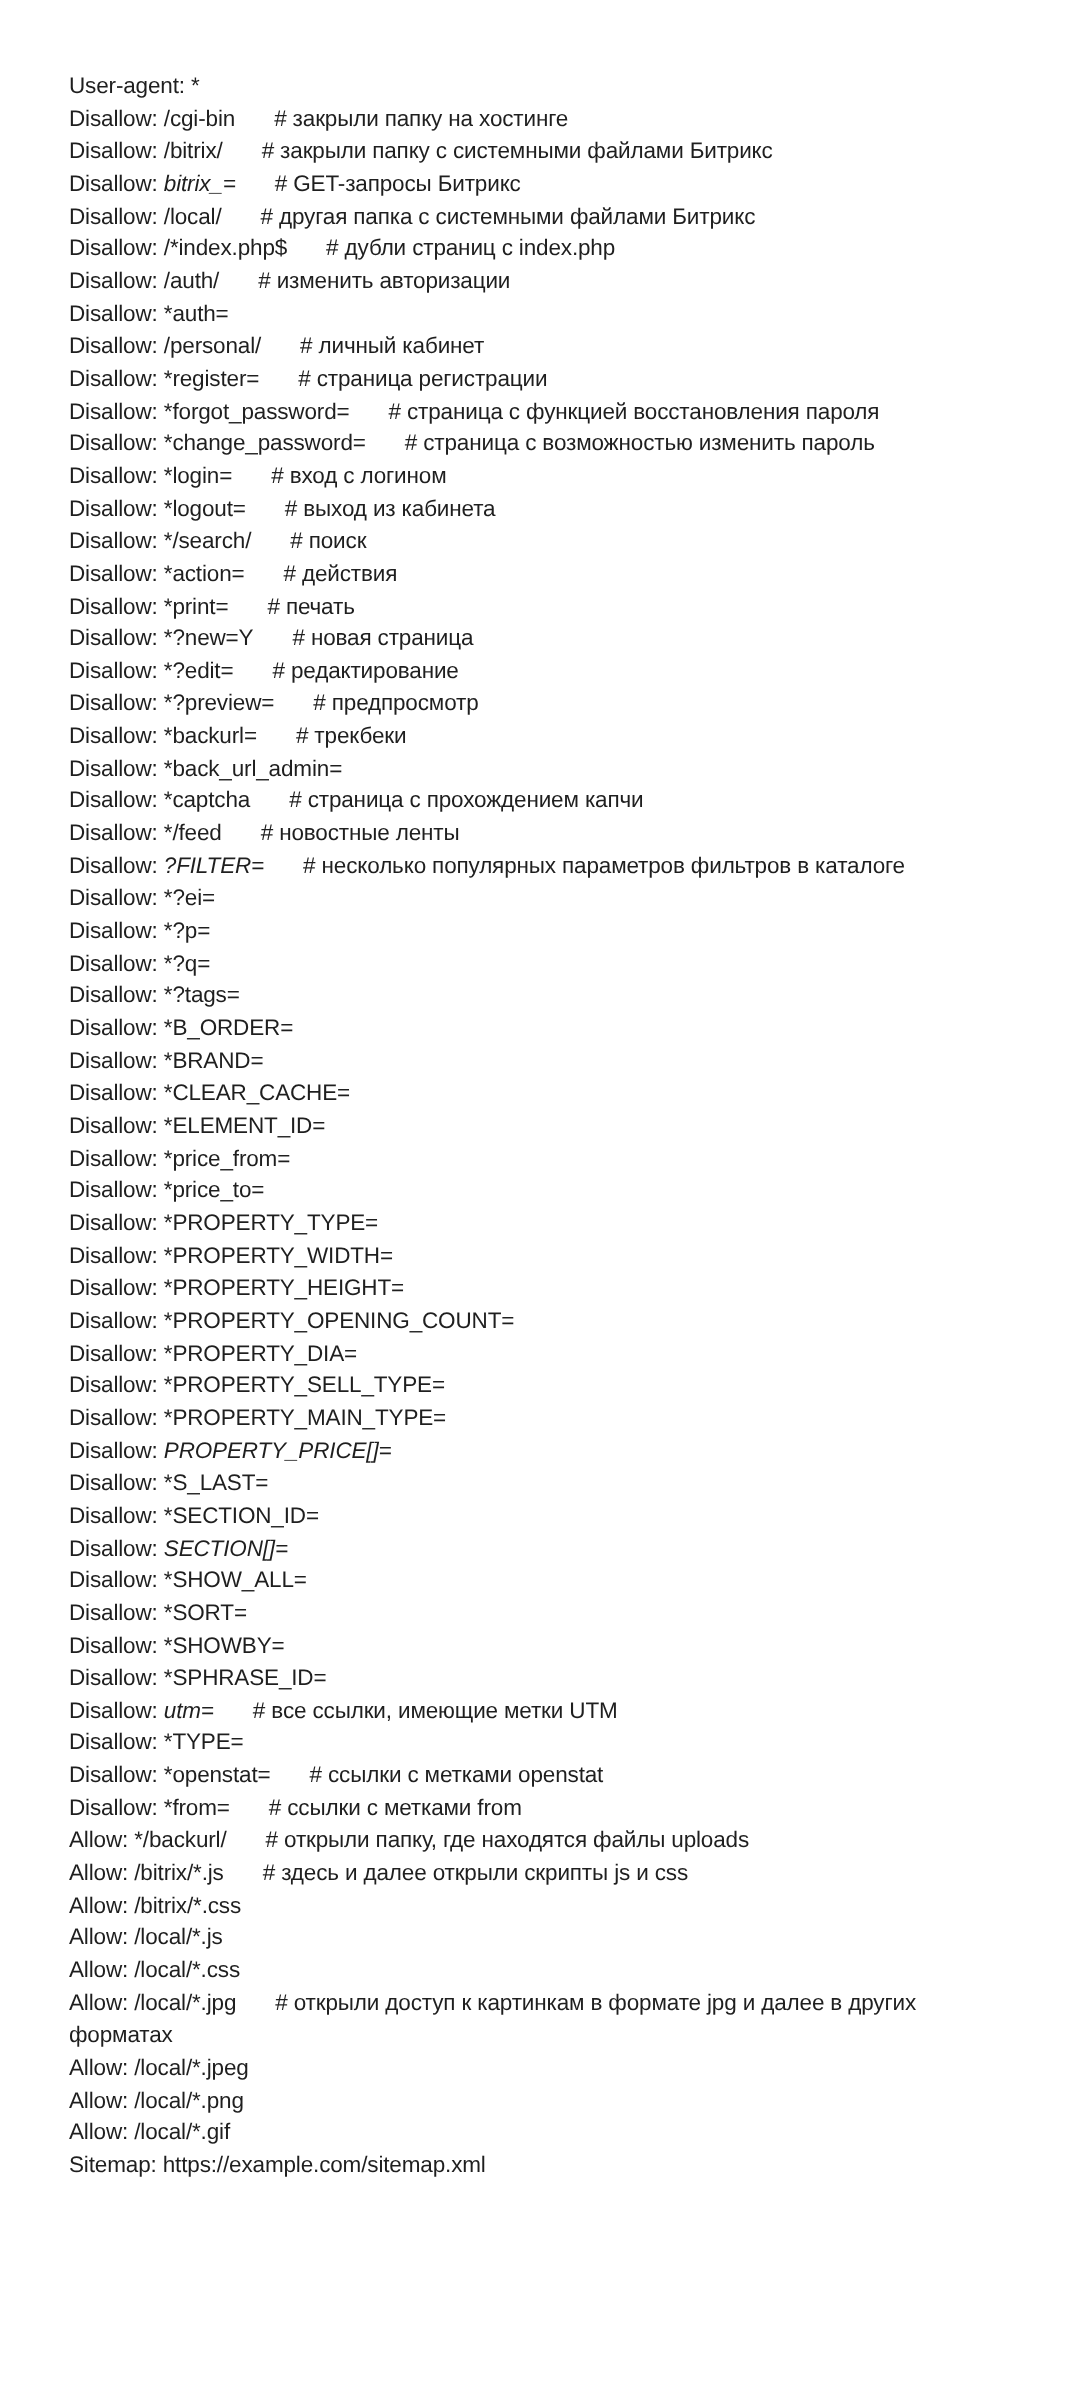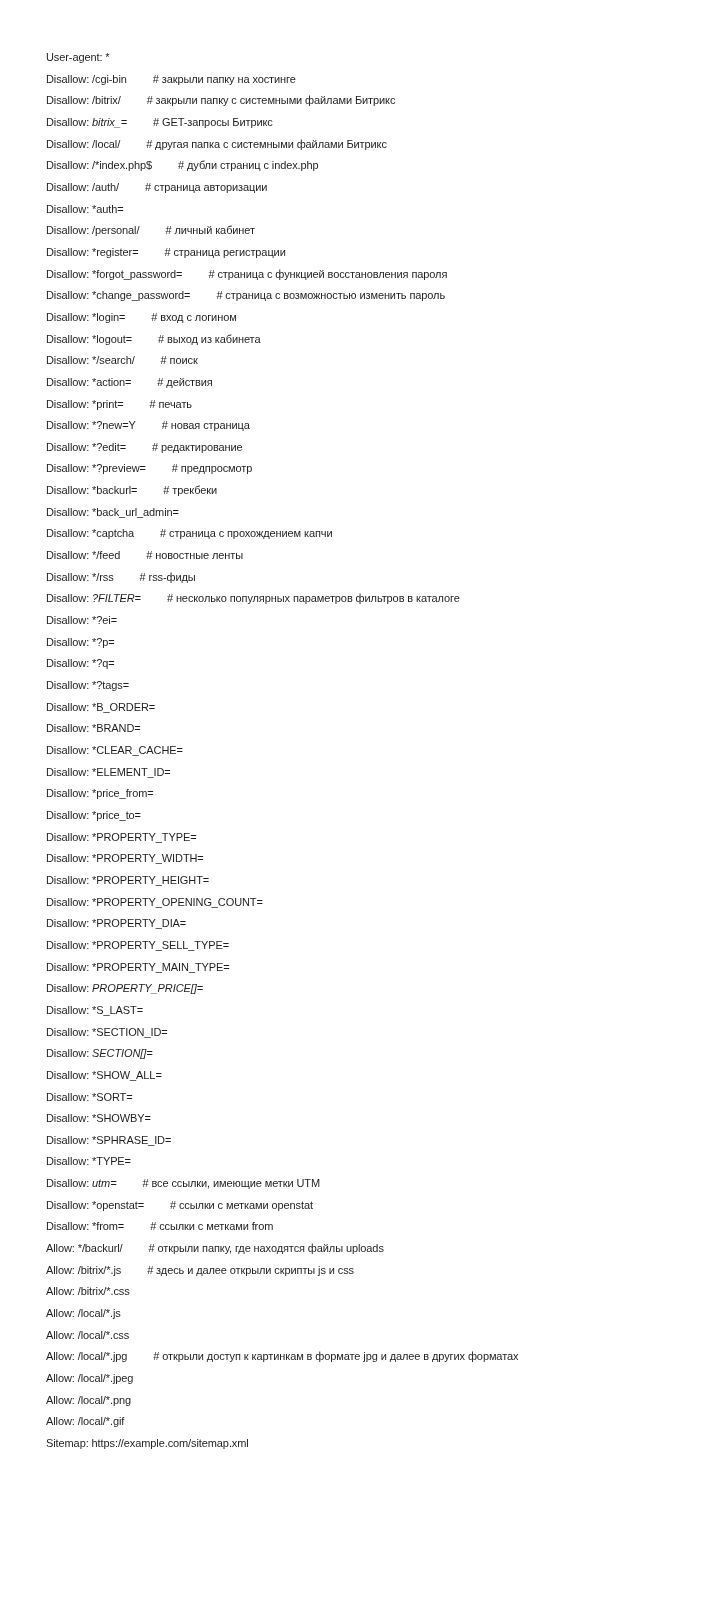--- a/index.html
+++ b/index.html
@@ -1,56 +1,55 @@
 <!DOCTYPE html>
 <html><head>
 <meta charset="utf-8">
 <style>
   html, body { margin: 0; padding: 0; background: #ffffff; }
   body { width: 727px; height: 1600px; overflow: hidden; }
   .doc {
     position: absolute; left: 46px; top: 47px; width: 600px;
     font-family: "Liberation Sans", sans-serif;
-    font-size: 11px; line-height: 21.65px; color: #1f1f1f;
+    font-size: 15px; line-height: 21.65px; color: #1f1f1f;
     letter-spacing: -0.1px;
   }
   .line { white-space: pre-wrap; }
   .em { font-style: italic; }
   .gap { display: inline-block; width: 26px; }
   .comment { }
 </style>
 </head>
 <body>
 
 <div class="doc" id="doc">
     <div class="line"><span class="dir">User-agent:</span> <span class="val">*</span></div>
     <div class="line"><span class="dir">Disallow:</span> <span class="val">/cgi-bin</span><span class="gap"></span><span class="comment"># закрыли папку на хостинге</span></div>
     <div class="line"><span class="dir">Disallow:</span> <span class="val">/bitrix/</span><span class="gap"></span><span class="comment"># закрыли папку с системными файлами Битрикс</span></div>
     <div class="line"><span class="dir">Disallow:</span> <span class="val em">bitrix_=</span><span class="gap"></span><span class="comment"># GET-запросы Битрикс</span></div>
     <div class="line"><span class="dir">Disallow:</span> <span class="val">/local/</span><span class="gap"></span><span class="comment"># другая папка с системными файлами Битрикс</span></div>
     <div class="line"><span class="dir">Disallow:</span> <span class="val">/*index.php$</span><span class="gap"></span><span class="comment"># дубли страниц с index.php</span></div>
-    <div class="line"><span class="dir">Disallow:</span> <span class="val">/auth/</span><span class="gap"></span><span class="comment"># страница авторизации</span></div>
+    <div class="line"><span class="dir">Disallow:</span> <span class="val">/auth/</span><span class="gap"></span><span class="comment"># изменить авторизации</span></div>
     <div class="line"><span class="dir">Disallow:</span> <span class="val">*auth=</span></div>
     <div class="line"><span class="dir">Disallow:</span> <span class="val">/personal/</span><span class="gap"></span><span class="comment"># личный кабинет</span></div>
     <div class="line"><span class="dir">Disallow:</span> <span class="val">*register=</span><span class="gap"></span><span class="comment"># страница регистрации</span></div>
     <div class="line"><span class="dir">Disallow:</span> <span class="val">*forgot_password=</span><span class="gap"></span><span class="comment"># страница с функцией восстановления пароля</span></div>
     <div class="line"><span class="dir">Disallow:</span> <span class="val">*change_password=</span><span class="gap"></span><span class="comment"># страница с возможностью изменить пароль</span></div>
     <div class="line"><span class="dir">Disallow:</span> <span class="val">*login=</span><span class="gap"></span><span class="comment"># вход с логином</span></div>
     <div class="line"><span class="dir">Disallow:</span> <span class="val">*logout=</span><span class="gap"></span><span class="comment"># выход из кабинета</span></div>
     <div class="line"><span class="dir">Disallow:</span> <span class="val">*/search/</span><span class="gap"></span><span class="comment"># поиск</span></div>
     <div class="line"><span class="dir">Disallow:</span> <span class="val">*action=</span><span class="gap"></span><span class="comment"># действия</span></div>
     <div class="line"><span class="dir">Disallow:</span> <span class="val">*print=</span><span class="gap"></span><span class="comment"># печать</span></div>
     <div class="line"><span class="dir">Disallow:</span> <span class="val">*?new=Y</span><span class="gap"></span><span class="comment"># новая страница</span></div>
     <div class="line"><span class="dir">Disallow:</span> <span class="val">*?edit=</span><span class="gap"></span><span class="comment"># редактирование</span></div>
     <div class="line"><span class="dir">Disallow:</span> <span class="val">*?preview=</span><span class="gap"></span><span class="comment"># предпросмотр</span></div>
     <div class="line"><span class="dir">Disallow:</span> <span class="val">*backurl=</span><span class="gap"></span><span class="comment"># трекбеки</span></div>
     <div class="line"><span class="dir">Disallow:</span> <span class="val">*back_url_admin=</span></div>
     <div class="line"><span class="dir">Disallow:</span> <span class="val">*captcha</span><span class="gap"></span><span class="comment"># страница с прохождением капчи</span></div>
     <div class="line"><span class="dir">Disallow:</span> <span class="val">*/feed</span><span class="gap"></span><span class="comment"># новостные ленты</span></div>
-    <div class="line"><span class="dir">Disallow:</span> <span class="val">*/rss</span><span class="gap"></span><span class="comment"># rss-фиды</span></div>
     <div class="line"><span class="dir">Disallow:</span> <span class="val em">?FILTER=</span><span class="gap"></span><span class="comment"># несколько популярных параметров фильтров в каталоге</span></div>
     <div class="line"><span class="dir">Disallow:</span> <span class="val">*?ei=</span></div>
     <div class="line"><span class="dir">Disallow:</span> <span class="val">*?p=</span></div>
     <div class="line"><span class="dir">Disallow:</span> <span class="val">*?q=</span></div>
     <div class="line"><span class="dir">Disallow:</span> <span class="val">*?tags=</span></div>
     <div class="line"><span class="dir">Disallow:</span> <span class="val">*B_ORDER=</span></div>
     <div class="line"><span class="dir">Disallow:</span> <span class="val">*BRAND=</span></div>
     <div class="line"><span class="dir">Disallow:</span> <span class="val">*CLEAR_CACHE=</span></div>
     <div class="line"><span class="dir">Disallow:</span> <span class="val">*ELEMENT_ID=</span></div>
     <div class="line"><span class="dir">Disallow:</span> <span class="val">*price_from=</span></div>
@@ -63,22 +62,22 @@
     <div class="line"><span class="dir">Disallow:</span> <span class="val">*PROPERTY_SELL_TYPE=</span></div>
     <div class="line"><span class="dir">Disallow:</span> <span class="val">*PROPERTY_MAIN_TYPE=</span></div>
     <div class="line"><span class="dir">Disallow:</span> <span class="val em">PROPERTY_PRICE[]=</span></div>
     <div class="line"><span class="dir">Disallow:</span> <span class="val">*S_LAST=</span></div>
     <div class="line"><span class="dir">Disallow:</span> <span class="val">*SECTION_ID=</span></div>
     <div class="line"><span class="dir">Disallow:</span> <span class="val em">SECTION[]=</span></div>
     <div class="line"><span class="dir">Disallow:</span> <span class="val">*SHOW_ALL=</span></div>
     <div class="line"><span class="dir">Disallow:</span> <span class="val">*SORT=</span></div>
     <div class="line"><span class="dir">Disallow:</span> <span class="val">*SHOWBY=</span></div>
     <div class="line"><span class="dir">Disallow:</span> <span class="val">*SPHRASE_ID=</span></div>
+    <div class="line"><span class="dir">Disallow:</span> <span class="val em">utm=</span><span class="gap"></span><span class="comment"># все ссылки, имеющие метки UTM</span></div>
     <div class="line"><span class="dir">Disallow:</span> <span class="val">*TYPE=</span></div>
-    <div class="line"><span class="dir">Disallow:</span> <span class="val em">utm=</span><span class="gap"></span><span class="comment"># все ссылки, имеющие метки UTM</span></div>
     <div class="line"><span class="dir">Disallow:</span> <span class="val">*openstat=</span><span class="gap"></span><span class="comment"># ссылки с метками openstat</span></div>
     <div class="line"><span class="dir">Disallow:</span> <span class="val">*from=</span><span class="gap"></span><span class="comment"># ссылки с метками from</span></div>
     <div class="line"><span class="dir">Allow:</span> <span class="val">*/backurl/</span><span class="gap"></span><span class="comment"># открыли папку, где находятся файлы uploads</span></div>
     <div class="line"><span class="dir">Allow:</span> <span class="val">/bitrix/*.js</span><span class="gap"></span><span class="comment"># здесь и далее открыли скрипты js и css</span></div>
     <div class="line"><span class="dir">Allow:</span> <span class="val">/bitrix/*.css</span></div>
     <div class="line"><span class="dir">Allow:</span> <span class="val">/local/*.js</span></div>
     <div class="line"><span class="dir">Allow:</span> <span class="val">/local/*.css</span></div>
     <div class="line"><span class="dir">Allow:</span> <span class="val">/local/*.jpg</span><span class="gap"></span><span class="comment"># открыли доступ к картинкам в формате jpg и далее в других форматах</span></div>
     <div class="line"><span class="dir">Allow:</span> <span class="val">/local/*.jpeg</span></div>
     <div class="line"><span class="dir">Allow:</span> <span class="val">/local/*.png</span></div>

